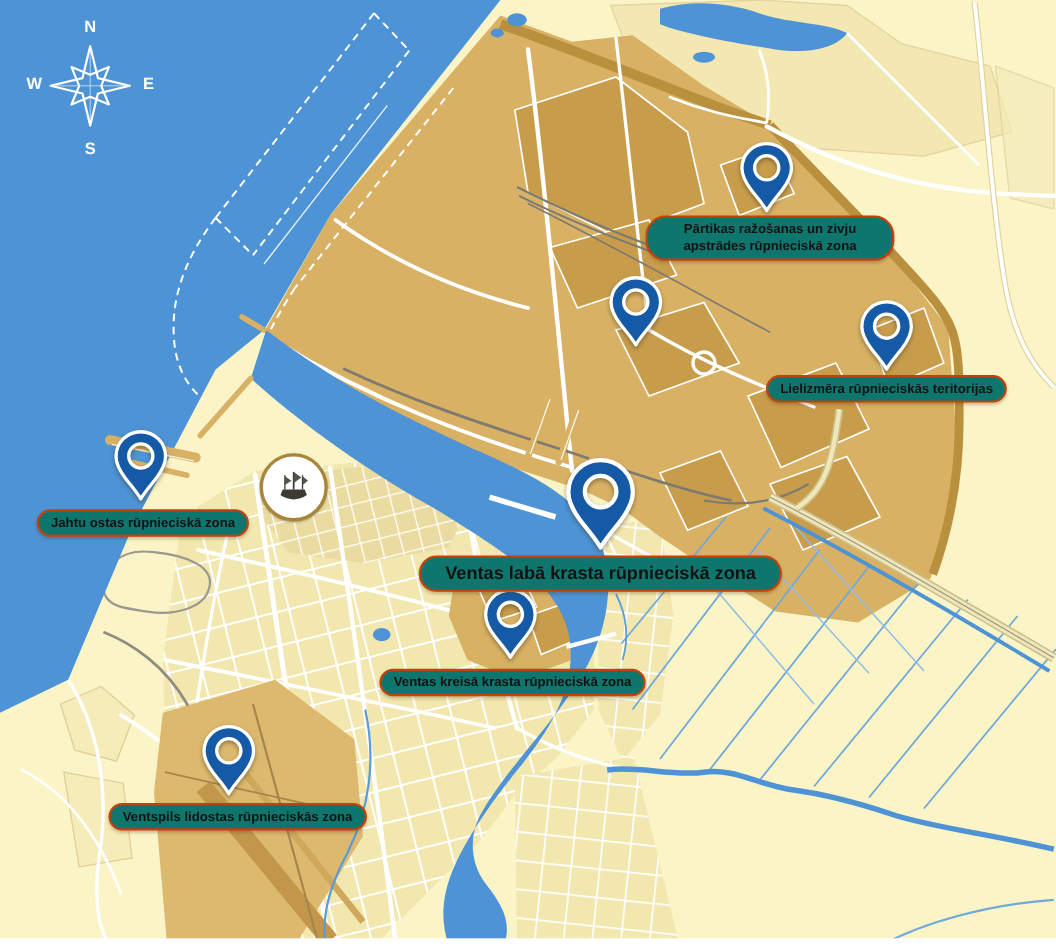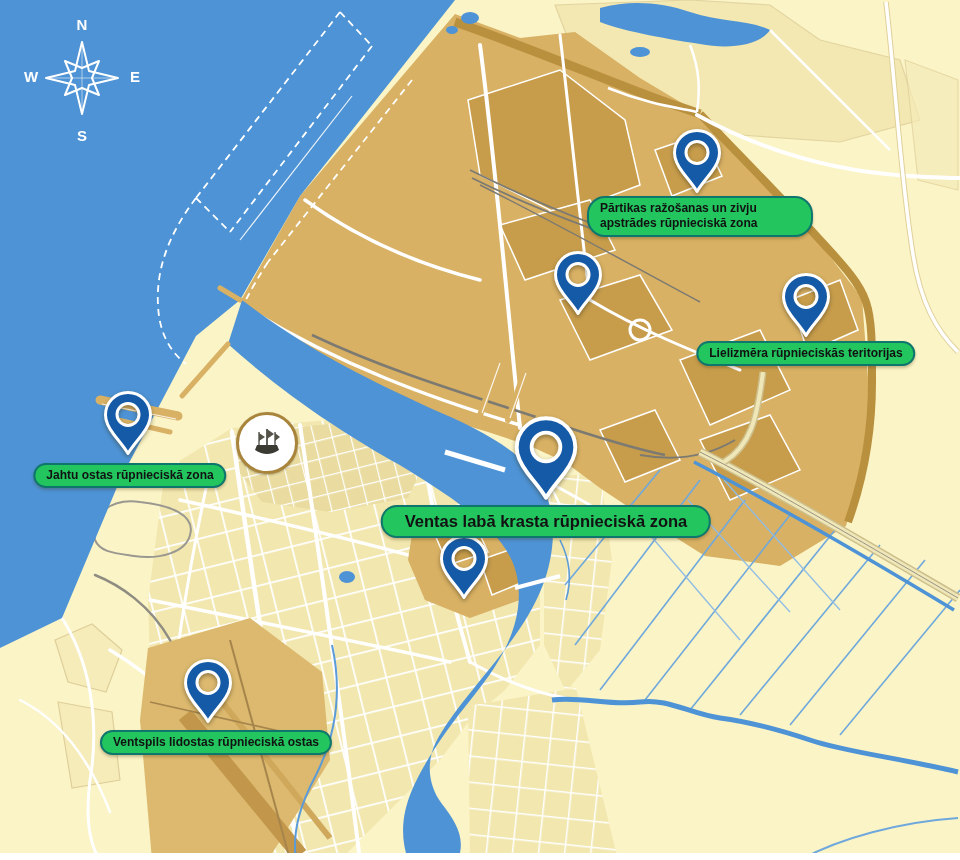--- a/index.html
+++ b/index.html
@@ -6,23 +6,23 @@
   .stage{
     position:relative;width:960px;height:860px;overflow:hidden;
     font-family:"Liberation Sans",sans-serif;background:#FBF4C6;
   }
   .map-svg{position:absolute;left:0;top:0;width:960px;height:860px;display:block;}
   .overlay{position:absolute;left:0;top:0;width:100%;height:100%;}
   .pin{position:absolute;filter:drop-shadow(0 2px 2px rgba(50,42,15,.45));}
   .pin svg{display:block;}
   .zone-label{
     position:absolute;transform:translateX(-50%);
-    background:#22c55e;border:2px solid #0f766e;border-radius:18px;
+    background:#0f766e;border:2px solid #c2410c;border-radius:18px;
     padding:3px 11px;font-size:12px;font-weight:bold;color:#121212;
-    white-space:nowrap;line-height:1.28;text-align:left;
+    white-space:nowrap;line-height:1.28;text-align:center;
     box-shadow:0 2px 3px rgba(80,60,20,.30);
   }
   .zone-label.two-line{white-space:normal;width:200px;}
   .zone-label.primary{font-size:16.5px;padding:4px 22px;border-radius:16px;}
   .compass{position:absolute;left:24px;top:16px;width:116px;height:128px;color:#fff;}
   .compass .dir{position:absolute;font-size:15px;font-weight:bold;}
   .compass .dir-n{left:50%;top:0;transform:translateX(-50%);}
   .compass .dir-s{left:50%;bottom:0;transform:translateX(-50%);}
   .compass .dir-w{left:0;top:52px;}
   .compass .dir-e{right:0;top:52px;}
@@ -300,16 +300,17 @@
     <div class="pin" style="left:183px;top:658px">
       <svg width="50" height="66" viewBox="0 0 50 66">
           <path fill-rule="evenodd" stroke="#FFFFFF" stroke-width="3" stroke-linejoin="round" d="M25,2.5 C12.4,2.5 2.5,12.4 2.5,25 C2.5,31.2 5.9,38 10.8,44.5 C15.5,50.7 21,56.6 25,63.5 C29,56.6 34.5,50.7 39.2,44.5 C44.1,38 47.5,31.2 47.5,25 C47.5,12.4 37.6,2.5 25,2.5 Z M25,13.5 A11,11 0 1,0 25,35.5 A11,11 0 1,0 25,13.5 Z" fill="#155AA6"></path>
         </svg>
     </div>
 
     <div class="zone-label two-line" style="left:700px;top:196px">Pārtikas ražošanas un zivju apstrādes rūpnieciskā zona</div>
     <div class="zone-label" style="left:130px;top:463px">Jahtu ostas rūpnieciskā zona</div>
     <div class="zone-label" style="left:806px;top:341px">Lielizmēra rūpnieciskās teritorijas</div>
     <div class="zone-label primary" style="left:546px;top:505px">Ventas labā krasta rūpnieciskā zona</div>
-    <div class="zone-label" style="left:216px;top:730px">Ventspils lidostas rūpnieciskā ostas</div>
+    <div class="zone-label" style="left:466px;top:608px">Ventas kreisā krasta rūpnieciskā zona</div>
+    <div class="zone-label" style="left:216px;top:730px">Ventspils lidostas rūpnieciskās zona</div>
 
   </div>
 </div>
 
 </body></html>

